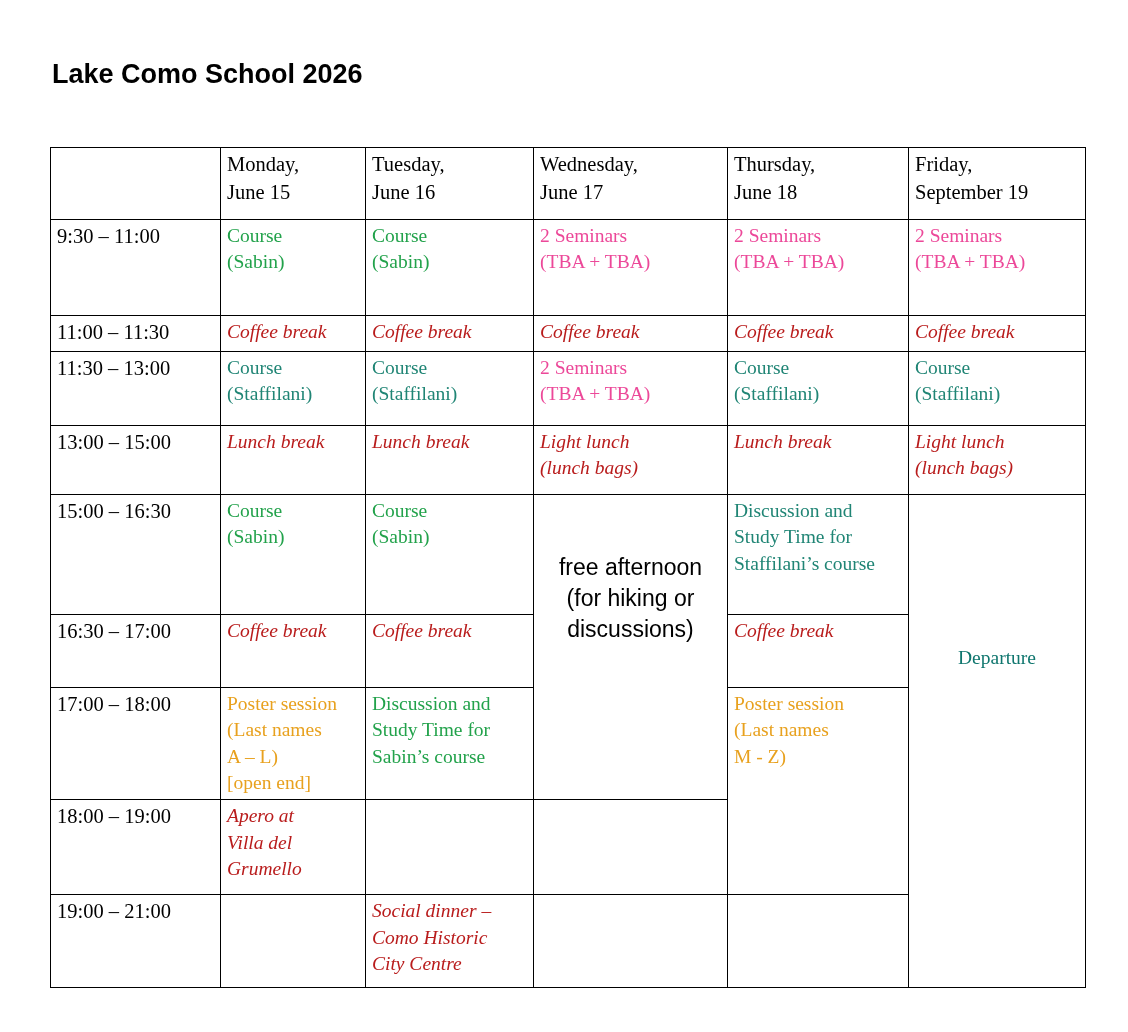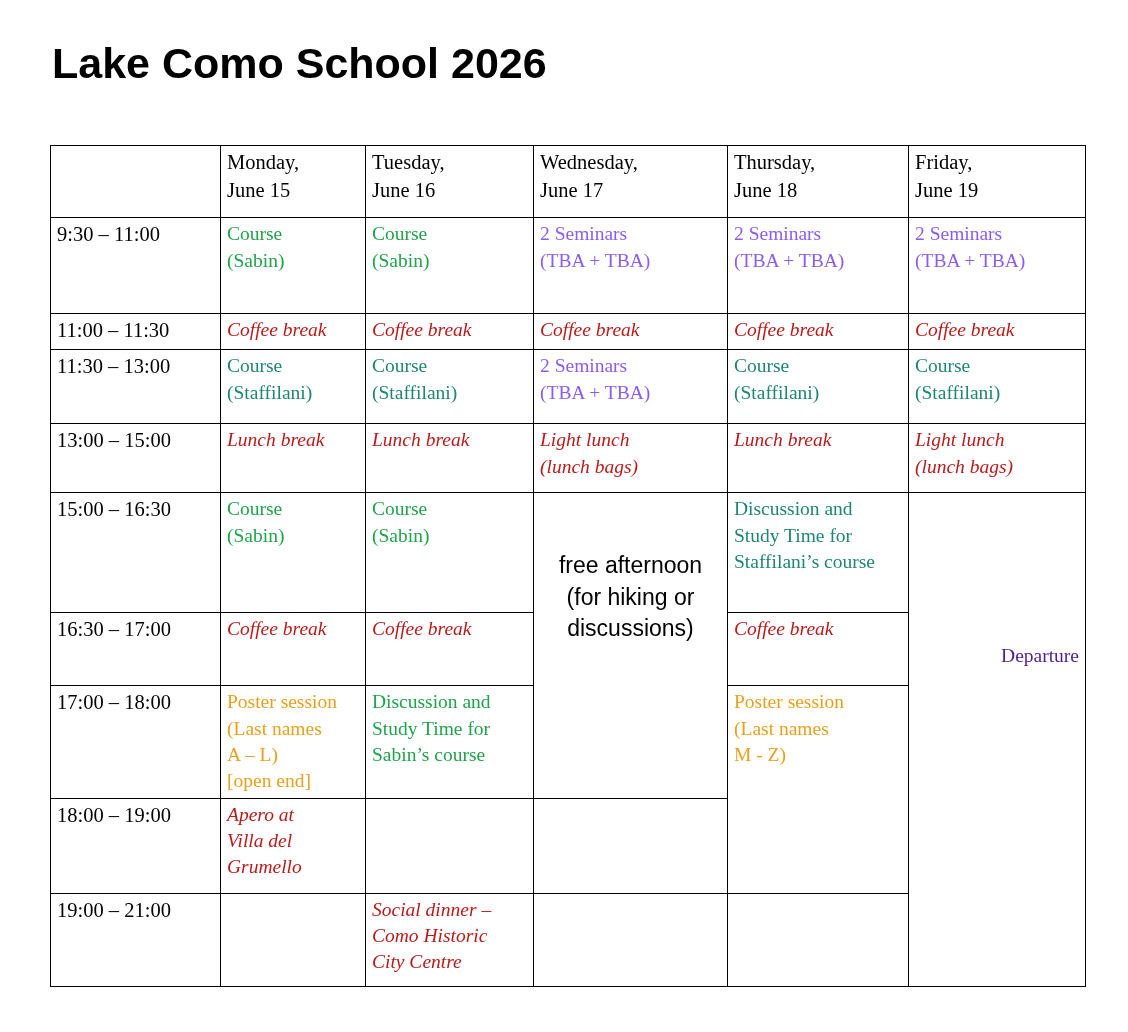--- a/index.html
+++ b/index.html
@@ -1,21 +1,21 @@
 <!DOCTYPE html>
 <html><head>
 <meta charset="utf-8">
 <style>
   html,body{margin:0;padding:0;background:#ffffff;}
   body{width:1128px;height:1032px;font-family:"Liberation Serif",serif;color:#000;}
   .page-title{
     font-family:"Liberation Sans",sans-serif;
     font-weight:bold;
-    font-size:43px;
-    margin:39px 0 0 52px;
+    font-size:27px;
+    margin:59px 0 0 52px;
     line-height:1.15;
     color:#000;
   }
   table.schedule{
     border-collapse:collapse;
     table-layout:fixed;
     margin:57px 12px 0 50px;
     width:1035px;
   }
   td,th{
@@ -45,36 +45,36 @@
   tr.rh-3{height:74px;}
   tr.rh-4{height:69px;}
   tr.rh-5{height:120px;padding-left:36px;}
   tr.rh-6{height:73px;}
   tr.rh-7{height:112px;}
   tr.rh-8{height:95px;}
   tr.rh-9{height:93px;}
   
   .green{color:#22A24B;}
   .teal{color:#208575;}
-  .red{color:#8b5cf6;}
+  .red{color:#ec4899;}
   .orange{color:#E8A11E;}
   .brk{color:#b91c1c;font-style:italic;}
   .free{
     font-family:"Liberation Sans",sans-serif;
     font-size:23px;
     text-align:center;
     vertical-align:middle;
     padding-bottom:100px;
     color:#000;
   }
   .depart{
-    text-align:right;
+    text-align:center;
     vertical-align:middle;
     padding-bottom:170px;
-    color:#4c1d95;
+    color:#0f766e;
   }
 </style>
 </head>
 <body>
 
 <h1 class="page-title">Lake Como School 2026</h1>
 
 <table class="schedule">
   <colgroup>
     <col class="c-time">
@@ -90,21 +90,21 @@
     <th class="hdr"></th>
     <th class="hdr">Monday,
 June 15</th>
     <th class="hdr">Tuesday,
 June 16</th>
     <th class="hdr">Wednesday,
 June 17</th>
     <th class="hdr">Thursday,
 June 18</th>
     <th class="hdr">Friday,
-June 19</th>
+September 19</th>
   </tr>
 
   <tr class="rh-1">
     <td class="time">9:30 – 11:00</td>
     <td class="green">Course
 (Sabin)</td>
     <td class="green">Course
 (Sabin)</td>
     <td class="red">2 Seminars
 (TBA + TBA)</td>

